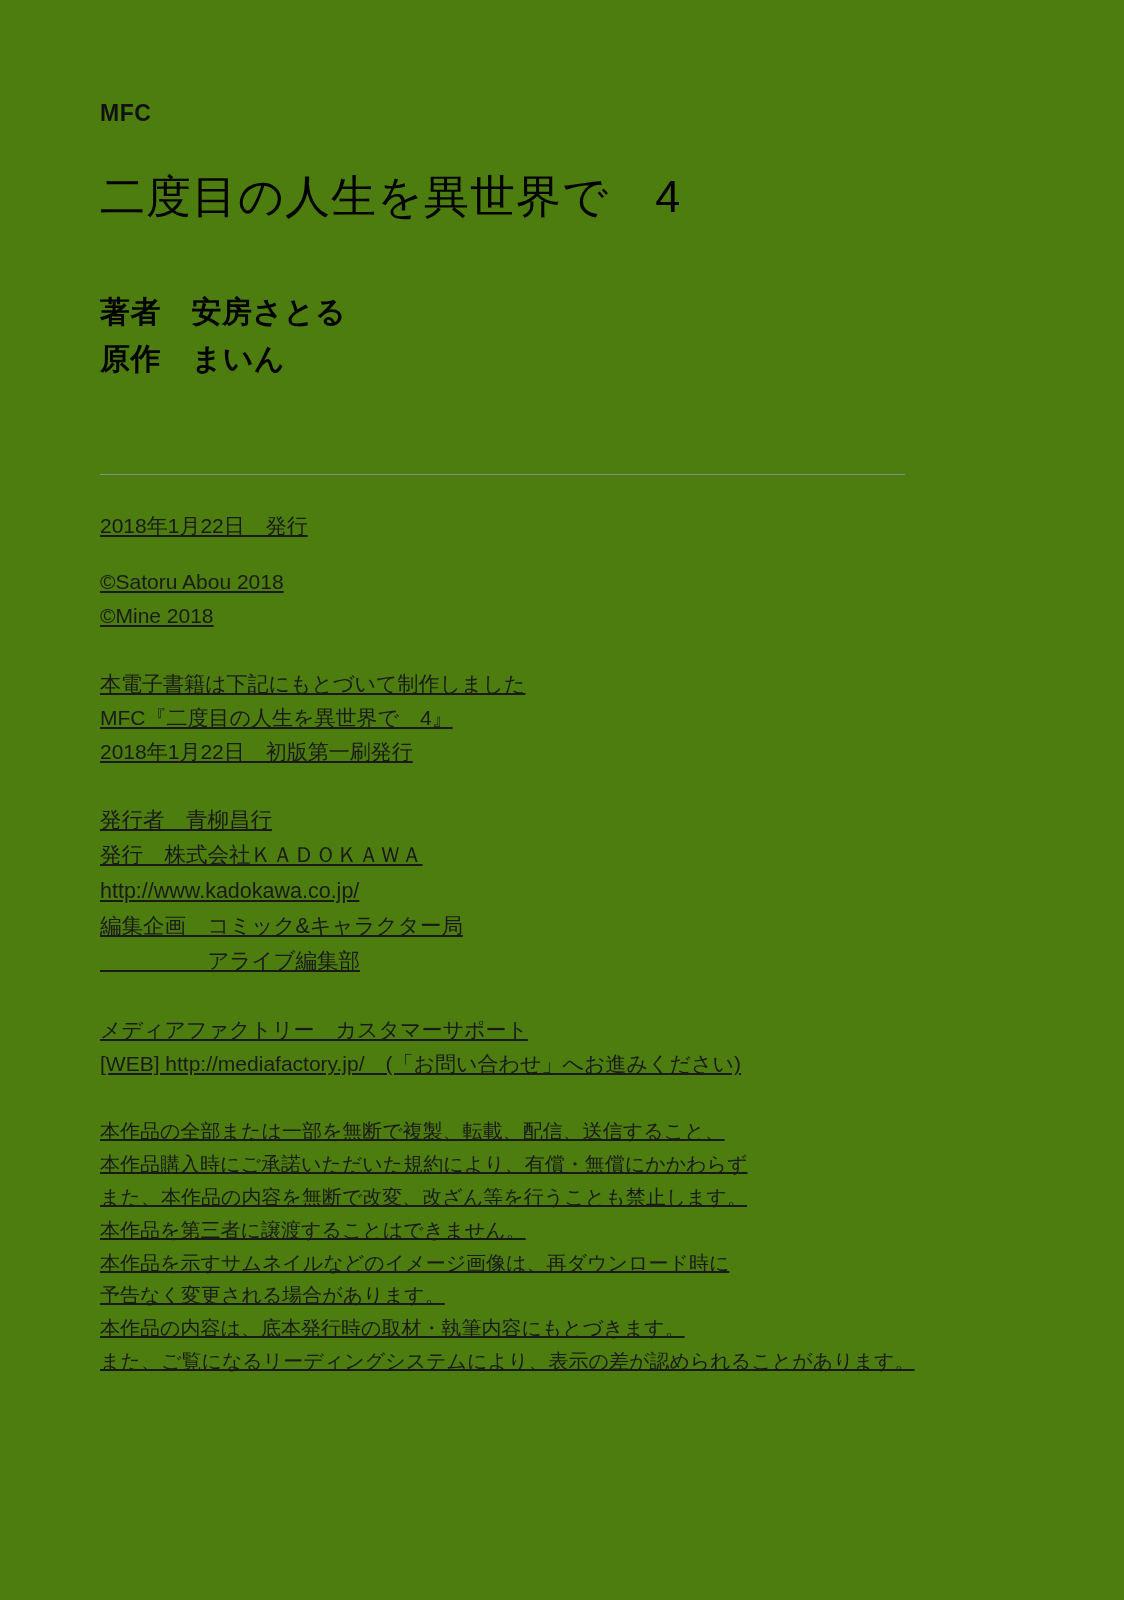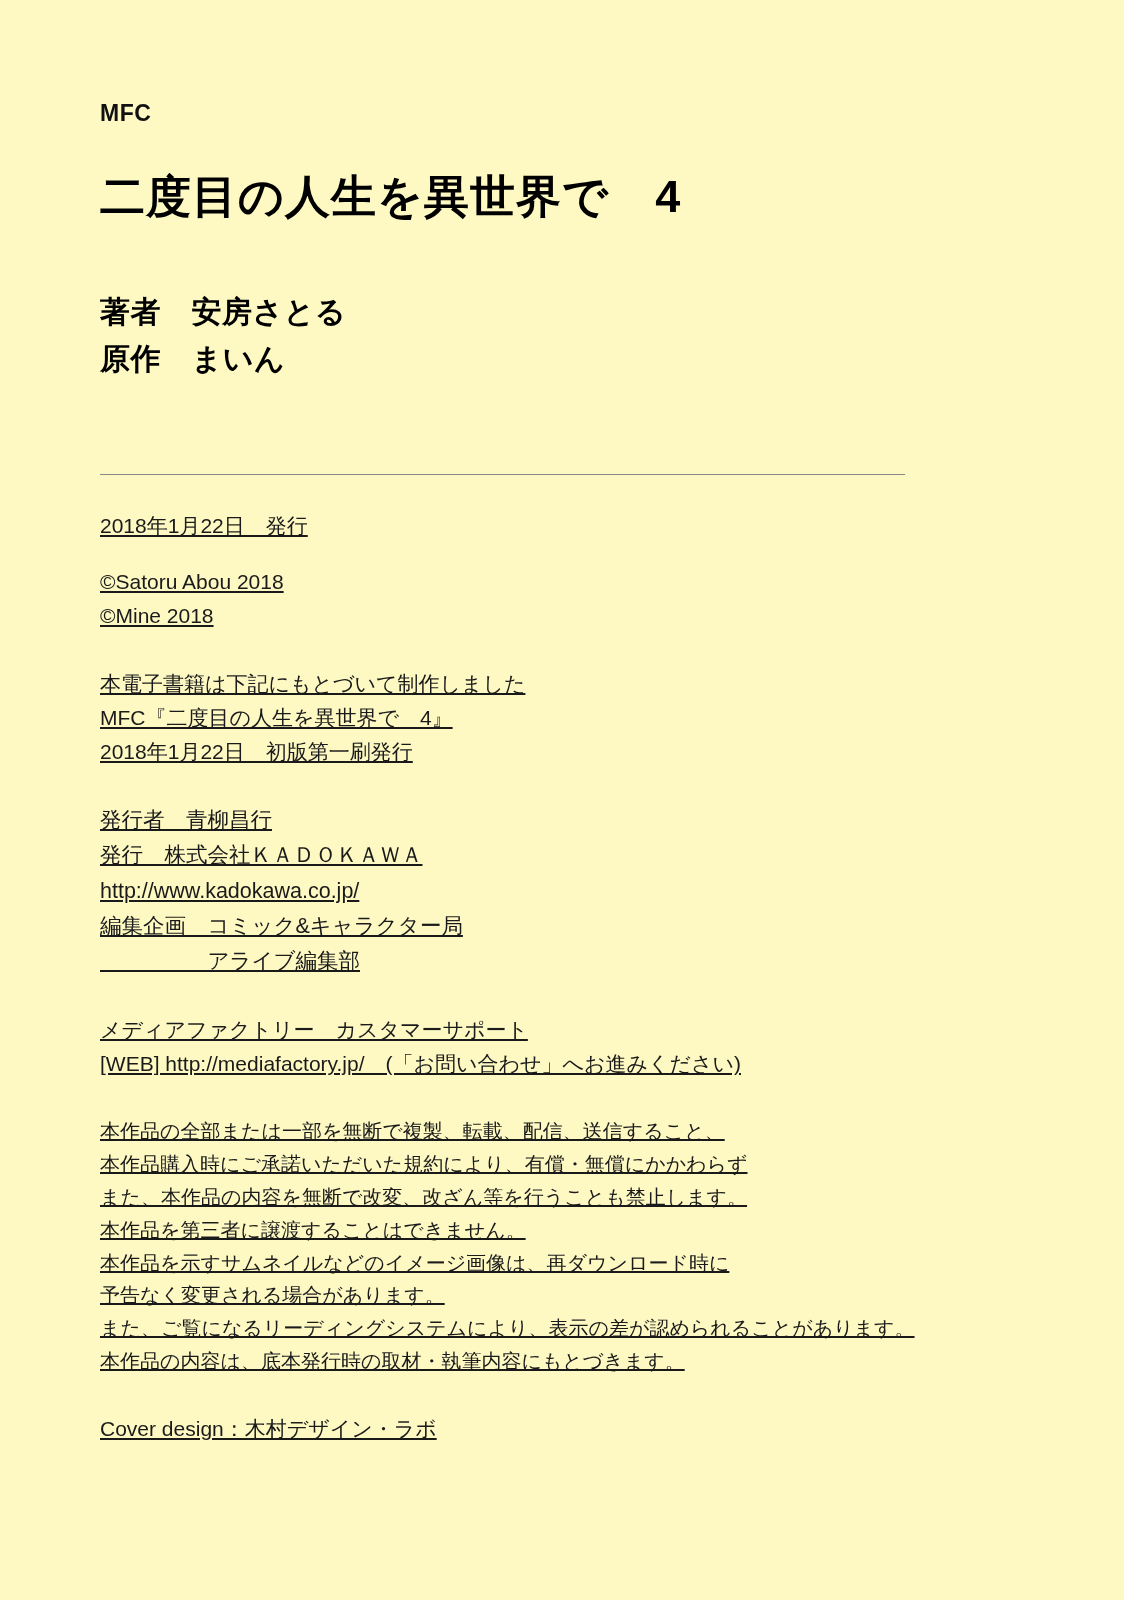--- a/index.html
+++ b/index.html
@@ -14,21 +14,21 @@
     font-family: "Liberation Sans", sans-serif;
     color: #1a1a1a;
     -webkit-font-smoothing: antialiased;
   }
   .page {
     position: absolute;
     left: 0;
     top: 0;
     width: 1124px;
     height: 1600px;
-    background: #fef9c3;
+    background: #4d7c0f;
   }
   .content {
     position: absolute;
     left: 100px;
     top: 0;
     width: 905px;
   }
 
   
   .imprint {
@@ -36,21 +36,21 @@
     font-size: 23px;
     letter-spacing: 0.5px;
     font-weight: 600;
     color: #111;
   }
 
   
   .title {
     margin-top: 40px;
     font-size: 45px;
-    font-weight: 700;
+    font-weight: 400;
     letter-spacing: 1px;
     color: #000;
     white-space: pre;
   }
 
   
   .credits {
     margin-top: 62px;
   }
   .credit-line {
@@ -132,22 +132,19 @@
       <div class="line">[WEB] http://mediafactory.jp/　(「お問い合わせ」へお進みください)</div>
     </div>
 
     <div class="block notice-block">
       <div class="line">本作品の全部または一部を無断で複製、転載、配信、送信すること、</div>
       <div class="line">本作品購入時にご承諾いただいた規約により、有償・無償にかかわらず</div>
       <div class="line">また、本作品の内容を無断で改変、改ざん等を行うことも禁止します。</div>
       <div class="line">本作品を第三者に譲渡することはできません。</div>
       <div class="line">本作品を示すサムネイルなどのイメージ画像は、再ダウンロード時に</div>
       <div class="line">予告なく変更される場合があります。</div>
+      <div class="line">本作品の内容は、底本発行時の取材・執筆内容にもとづきます。</div>
       <div class="line">また、ご覧になるリーディングシステムにより、表示の差が認められることがあります。</div>
-      <div class="line">本作品の内容は、底本発行時の取材・執筆内容にもとづきます。</div>
     </div>
 
-    <div class="block cover-block">
-      <div class="line">Cover design：木村デザイン・ラボ</div>
-    </div>
 
   </div>
 </div>
 
 </body></html>

